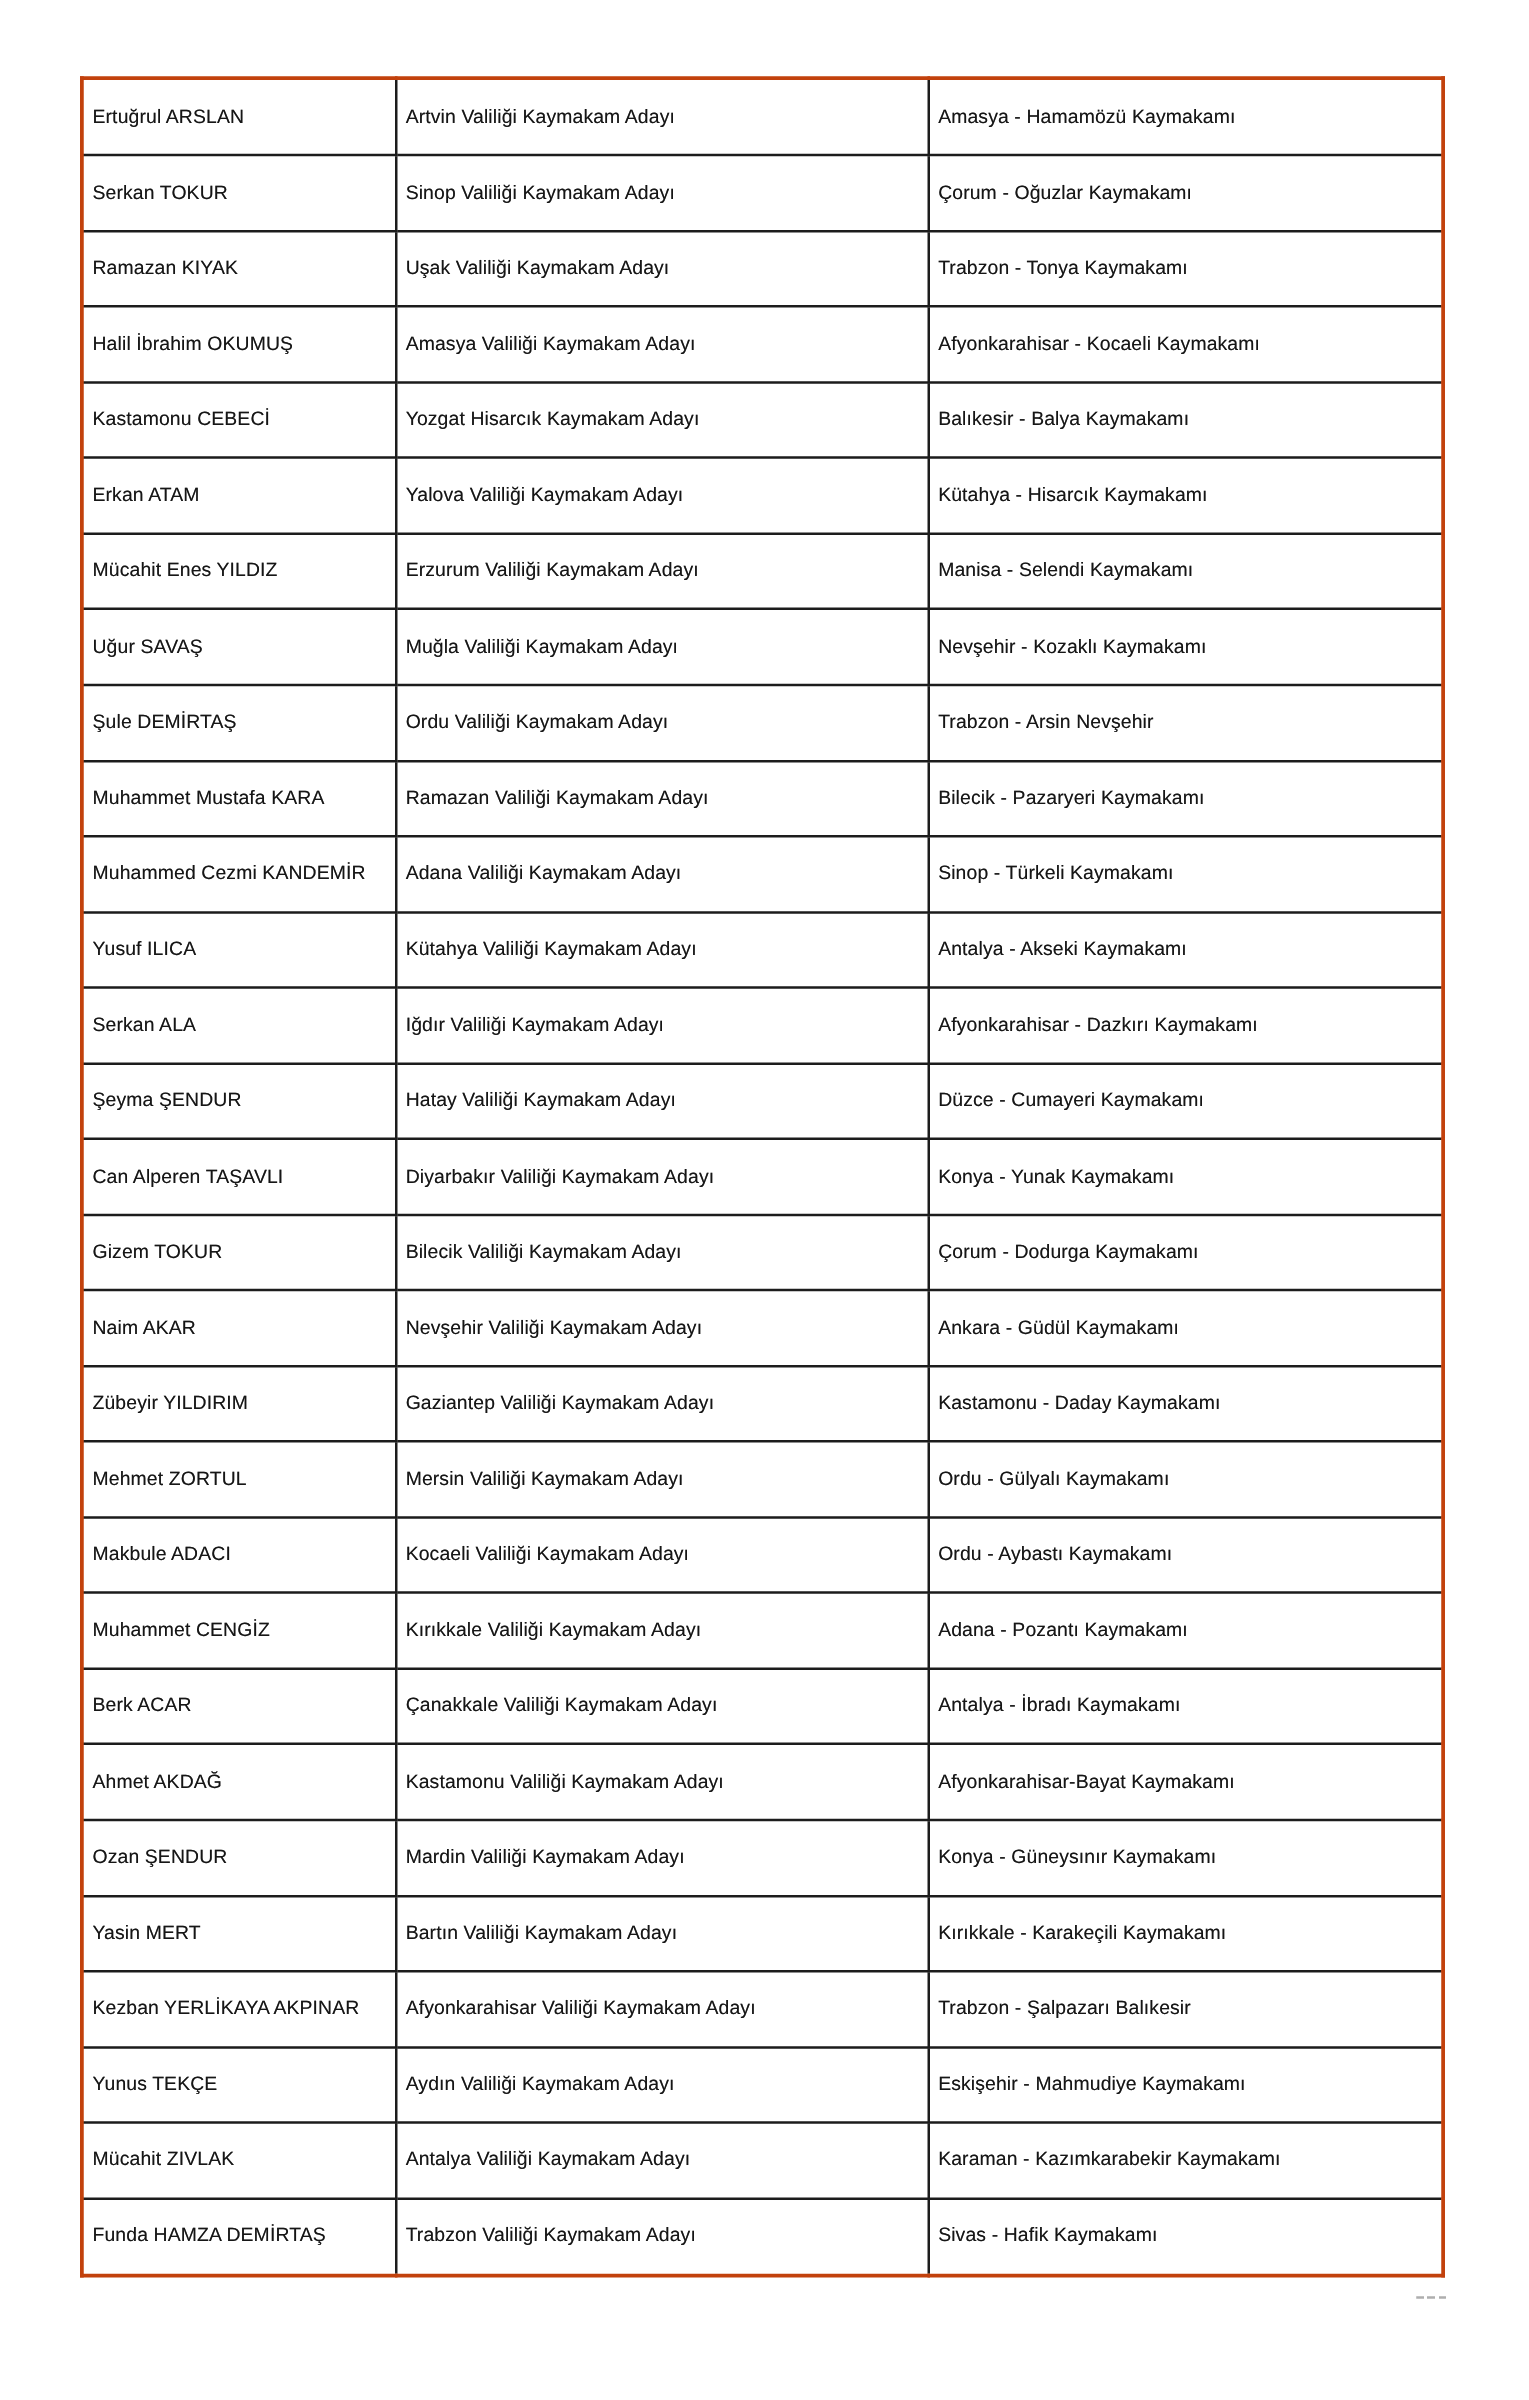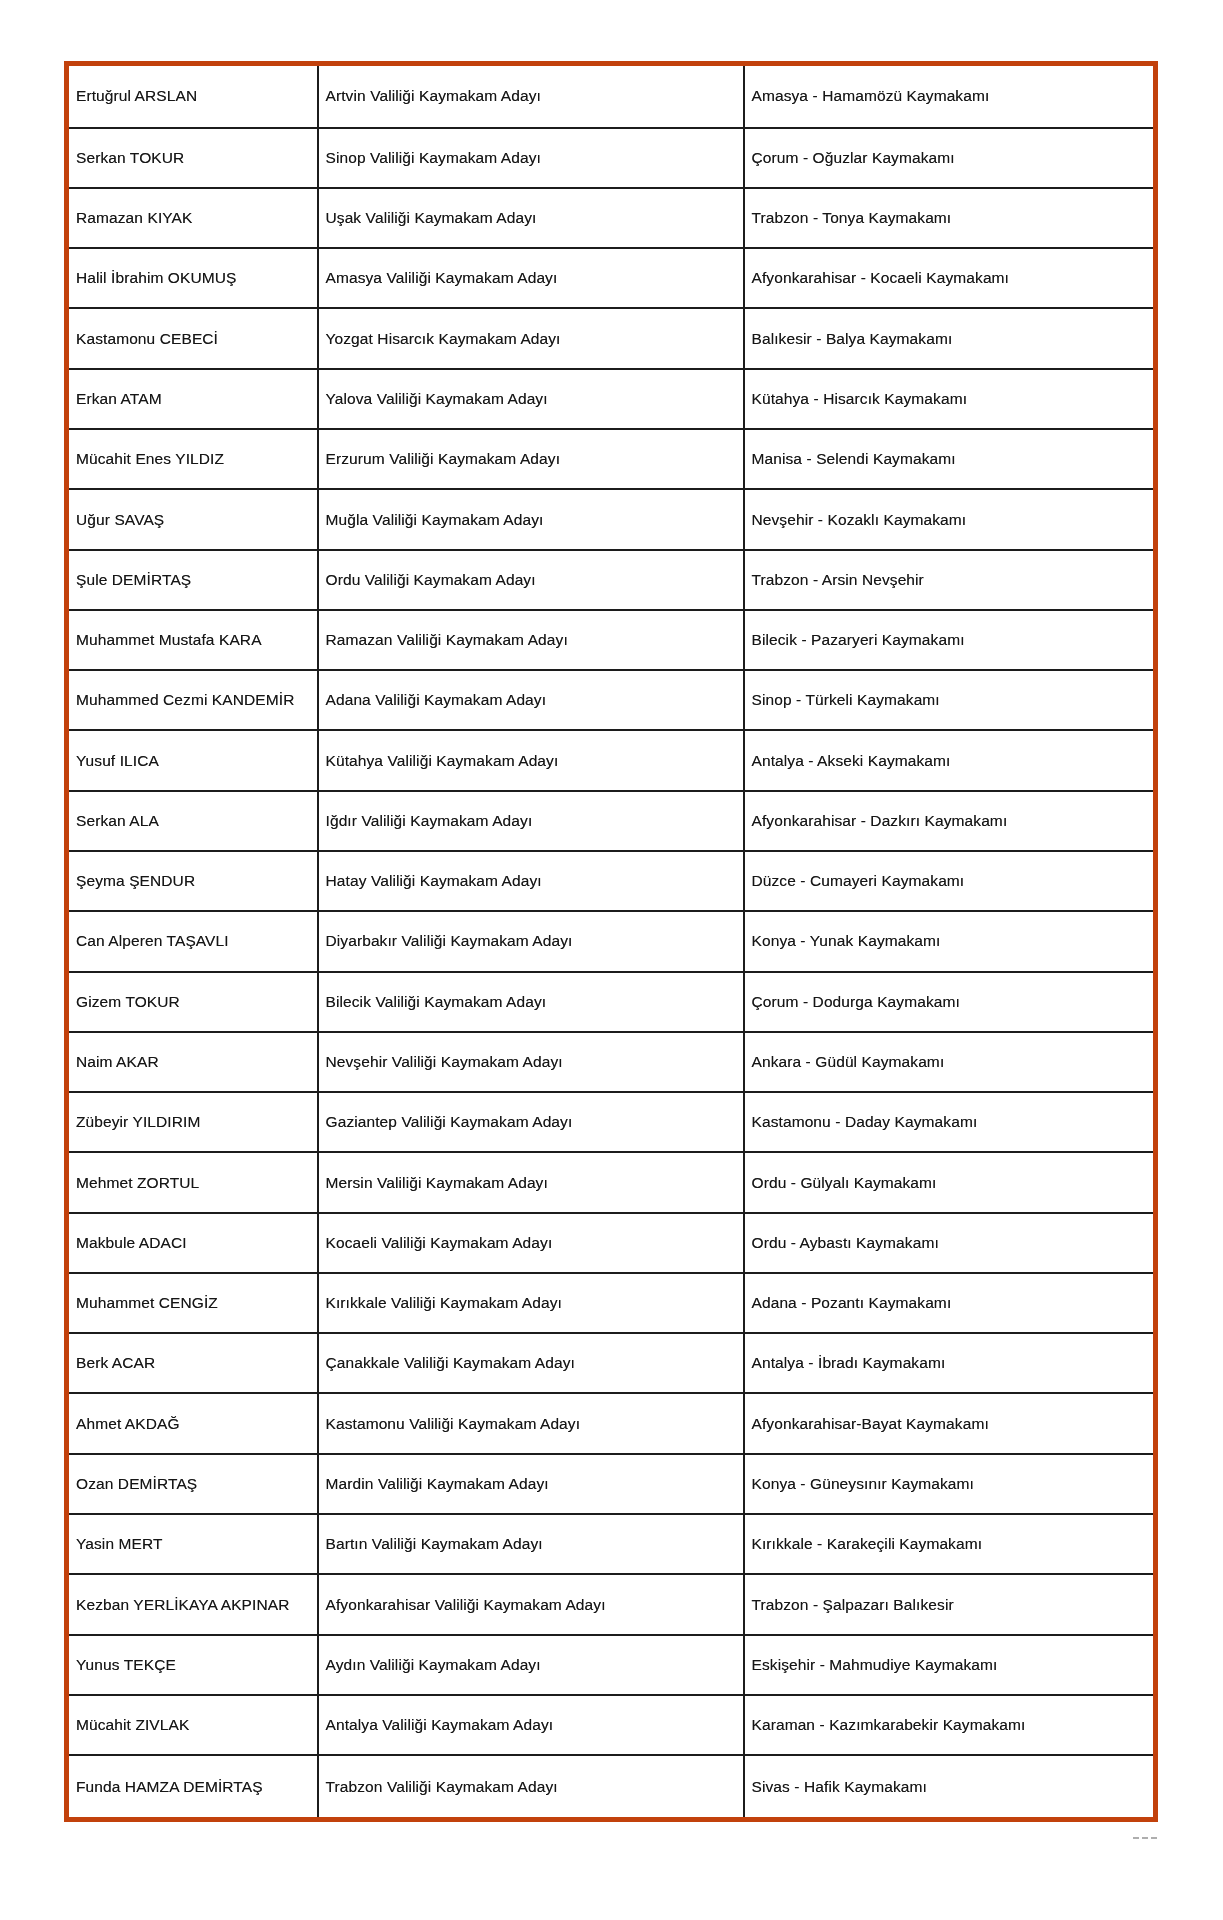--- a/index.html
+++ b/index.html
@@ -21,21 +21,21 @@
   }
   .doc-table {
     position: absolute;
     left: 64px;
     top: 61px;
     width: 1089px;
     height: 1761px;
     border-collapse: collapse;
     table-layout: fixed;
     background: #ffffff;
-    border: 5px solid #c2410c;
+    border: 3px solid #c2410c;
   }
   .doc-table td {
     border: 2px solid #1c1c1c;
     padding: 2px 6px 2px 7px;
     font-size: 15.5px;
     line-height: 1.15;
     color: #161616;
     vertical-align: middle;
     white-space: nowrap;
     overflow: hidden;
@@ -199,21 +199,21 @@
     <td>Antalya - İbradı Kaymakamı</td>
   </tr>
 
   <tr>
     <td>Ahmet AKDAĞ</td>
     <td>Kastamonu Valiliği Kaymakam Adayı</td>
     <td>Afyonkarahisar-Bayat Kaymakamı</td>
   </tr>
 
   <tr>
-    <td>Ozan DEMİRTAŞ</td>
+    <td>Ozan ŞENDUR</td>
     <td>Mardin Valiliği Kaymakam Adayı</td>
     <td>Konya - Güneysınır Kaymakamı</td>
   </tr>
 
 
   <tr>
     <td>Yasin MERT</td>
     <td>Bartın Valiliği Kaymakam Adayı</td>
     <td>Kırıkkale - Karakeçili Kaymakamı</td>
   </tr>

